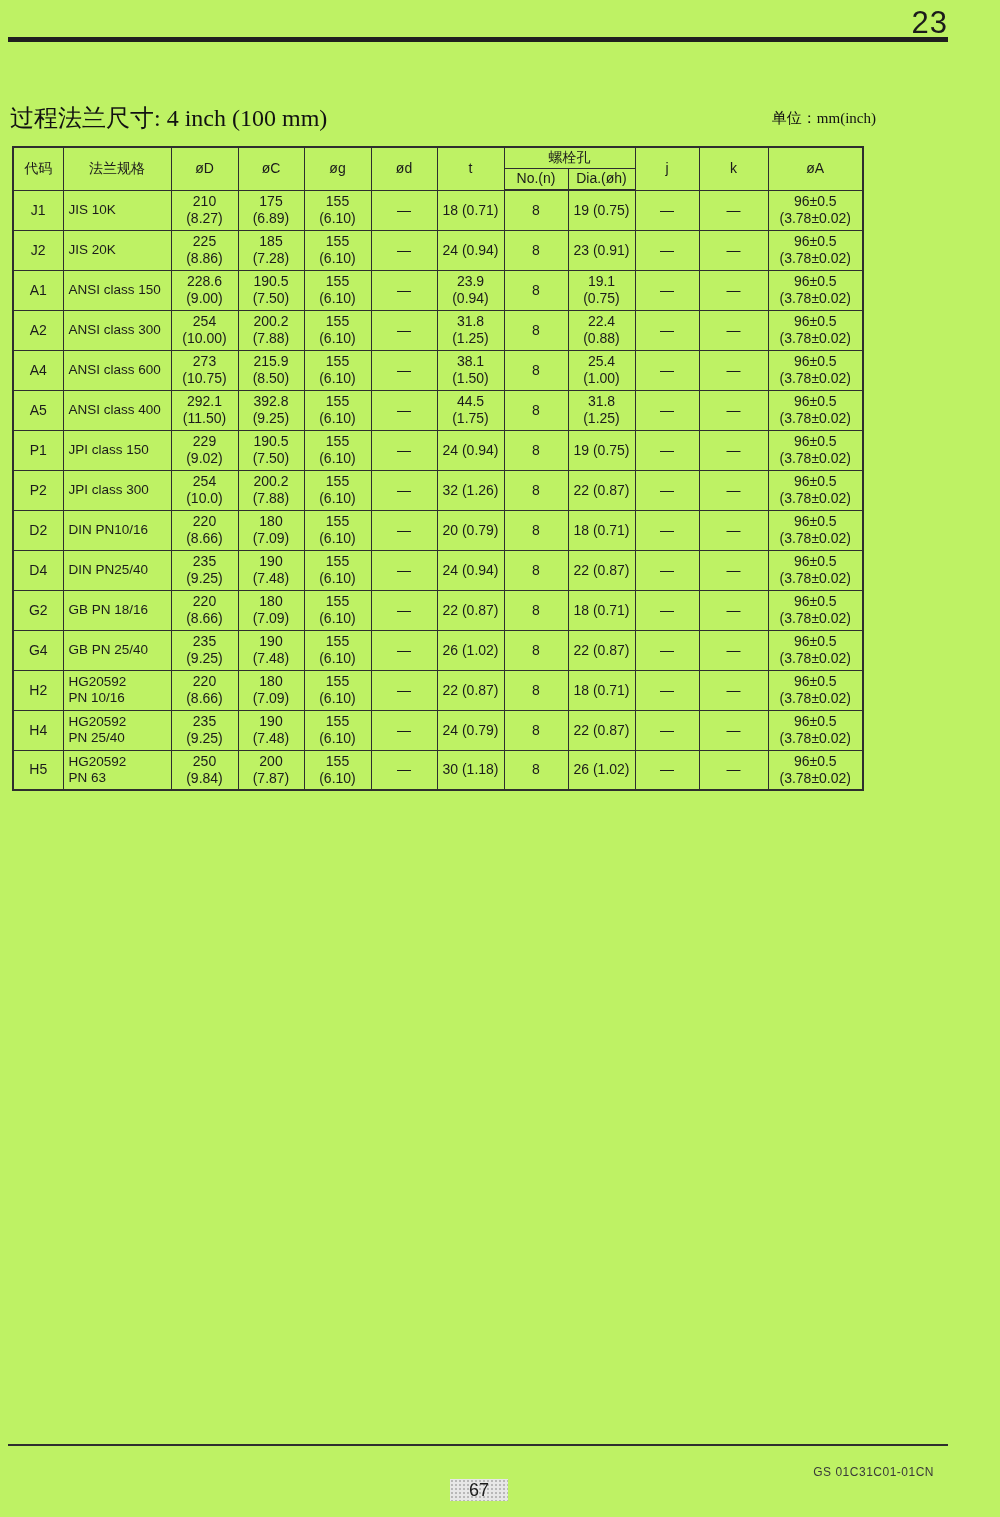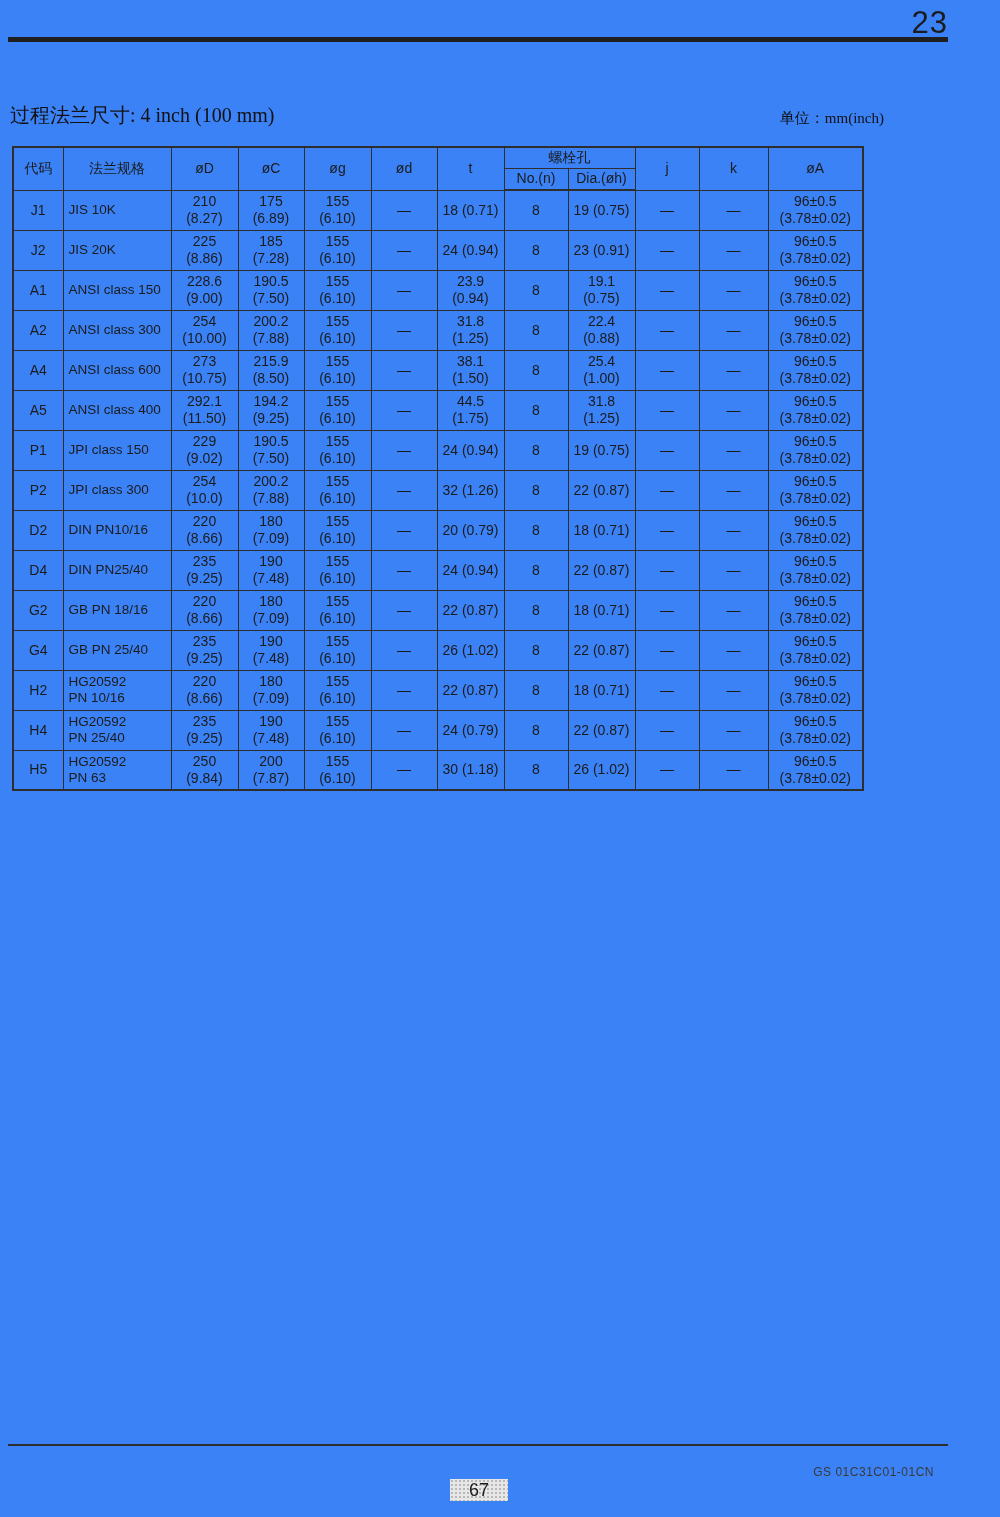--- a/index.html
+++ b/index.html
@@ -1,30 +1,30 @@
 <!DOCTYPE html>
 <html><head>
 <meta charset="utf-8">
 <style>
   html,body { margin:0; padding:0; background:#fff; }
   .page {
-    position:relative; width:1000px; height:1517px; background:#3b82f6;
+    position:relative; width:1000px; height:1517px; background:#bef264;
     font-family:"Liberation Sans", sans-serif; color:#1b1b1b; overflow:hidden;
   }
   .pageno {
     position:absolute; top:5px; right:52px;
     font-size:31px; letter-spacing:1px; color:#1b1b1b;
   }
   .toprule { position:absolute; left:8px; top:37px; width:940px; height:5px; background:#1f1f1f; }
   .title {
     position:absolute; left:10px; top:102px;
-    font-family:"Liberation Serif", serif; font-size:20px; color:#111;
+    font-family:"Liberation Serif", serif; font-size:24px; color:#111;
   }
   .unit {
-    position:absolute; top:109px; right:116px;
+    position:absolute; top:109px; right:124px;
     font-family:"Liberation Serif", serif; font-size:15px; color:#111;
   }
   table.spec {
     position:absolute; left:12px; top:146px; width:850px;
     border-collapse:collapse; table-layout:fixed;
     font-size:14px; color:#1b1b1b;padding-left:25px;
   }
   table.spec { border:2px solid #2e2e2e; }
   table.spec th, table.spec td {
     border:1px solid #2e2e2e; text-align:center; vertical-align:middle;
@@ -190,21 +190,21 @@
           <td>—</td>
           <td>—</td>
           <td>96±0.5
 (3.78±0.02)</td>
         </tr>
         <tr>
           <td>A5</td>
           <td class="c-spec">ANSI class 400</td>
           <td>292.1
 (11.50)</td>
-          <td>194.2
+          <td>392.8
 (9.25)</td>
           <td>155
 (6.10)</td>
           <td>—</td>
           <td>44.5
 (1.75)</td>
           <td>8</td>
           <td>31.8
 (1.25)</td>
           <td>—</td>

